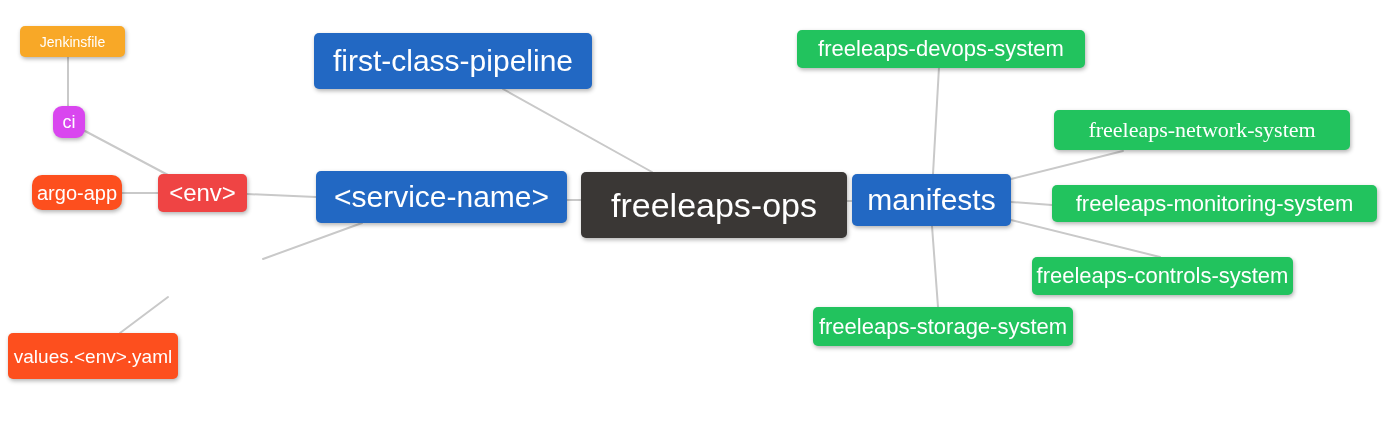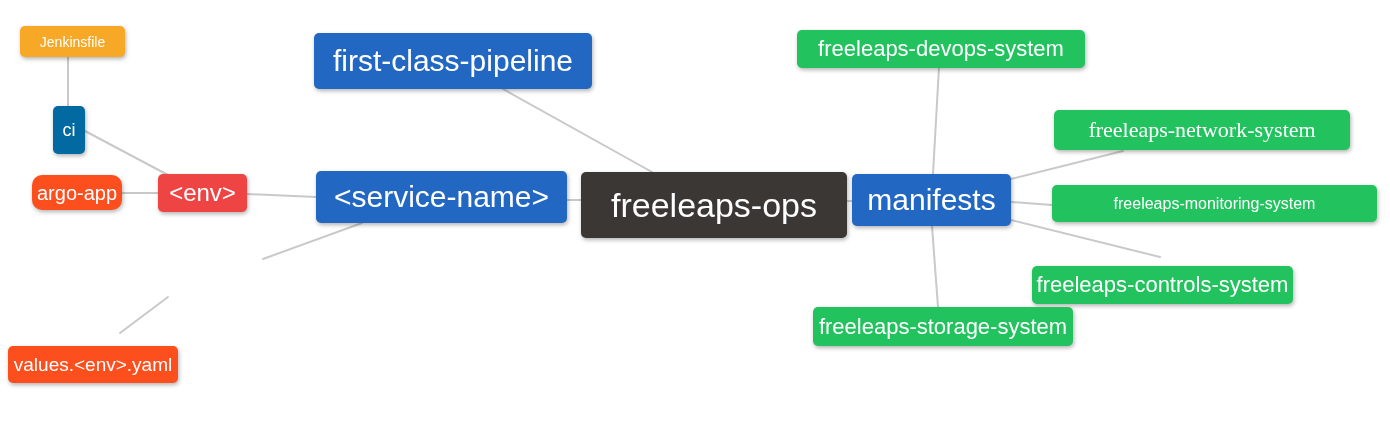--- a/index.html
+++ b/index.html
@@ -68,40 +68,40 @@
     </div>
     <div class="node" style="left: 316px; top: 171px; width: 251px; height: 52px; font-size: 30px; background: rgb(34, 104, 195); color: rgb(255, 255, 255);">
       <span>&lt;service-name&gt;</span>
     </div>
     <div class="node" style="left: 852px; top: 174px; width: 159px; height: 52px; font-size: 30px; background: rgb(34, 104, 195); color: rgb(255, 255, 255);">
       <span>manifests</span>
     </div>
     <div class="node" style="left: 158px; top: 174px; width: 89px; height: 38px; font-size: 24px; background: #ef4444; color: rgb(255, 255, 255);">
       <span>&lt;env&gt;</span>
     </div>
-    <div class="node" style="left: 53px; top: 106px; width: 32px; height: 48px; font-size: 18px; background: #0369a1; color: rgb(255, 255, 255);">
+    <div class="node" style="left: 53px; top: 106px; width: 32px; height: 32px; font-size: 18px; background: #d946ef; color: rgb(255, 255, 255); border-radius: 9px;">
       <span>ci</span>
     </div>
     <div class="node" style="left: 32px; top: 175px; width: 90px; height: 35px; font-size: 20px; background: rgb(253, 79, 30); color: rgb(255, 255, 255); border-radius: 10px;">
       <span>argo-app</span>
     </div>
     <div class="node" style="left: 20px; top: 26px; width: 105px; height: 31px; font-size: 14px; background: rgb(248, 168, 39); color: rgb(255, 255, 255);">
       <span>Jenkinsfile</span>
     </div>
-    <div class="node" style="left: 8px; top: 346px; width: 170px; height: 37px; font-size: 19px; background: rgb(253, 79, 30); color: rgb(255, 255, 255);">
+    <div class="node" style="left: 8px; top: 333px; width: 170px; height: 46px; font-size: 19px; background: rgb(253, 79, 30); color: rgb(255, 255, 255);">
       <span>values.&lt;env&gt;.yaml</span>
     </div>
     <div class="node" style="left: 797px; top: 30px; width: 288px; height: 38px; font-size: 22px; background: rgb(34, 195, 94); color: rgb(255, 255, 255); justify-content: center;">
       <span>freeleaps-devops-system</span>
     </div>
     <div class="node" style="left: 1054px; top: 110px; width: 296px; height: 40px; font-size: 22px; background: rgb(34, 195, 94); color: rgb(255, 255, 255); font-family: Liberation Serif, serif;">
       <span>freeleaps-network-system</span>
     </div>
-    <div class="node" style="left: 1052px; top: 185px; width: 325px; height: 37px; font-size: 16px; background: rgb(34, 195, 94); color: rgb(255, 255, 255); justify-content: center;">
+    <div class="node" style="left: 1052px; top: 185px; width: 325px; height: 37px; font-size: 22px; background: rgb(34, 195, 94); color: rgb(255, 255, 255); justify-content: center;">
       <span>freeleaps-monitoring-system</span>
     </div>
-    <div class="node" style="left: 1032px; top: 266px; width: 261px; height: 38px; font-size: 22px; background: rgb(34, 195, 94); color: rgb(255, 255, 255);">
+    <div class="node" style="left: 1032px; top: 257px; width: 261px; height: 38px; font-size: 22px; background: rgb(34, 195, 94); color: rgb(255, 255, 255);">
       <span>freeleaps-controls-system</span>
     </div>
     <div class="node" style="left: 813px; top: 307px; width: 260px; height: 39px; font-size: 22px; background: rgb(34, 195, 94); color: rgb(255, 255, 255);">
       <span>freeleaps-storage-system</span>
     </div>
   </div>
 
 </body></html>

